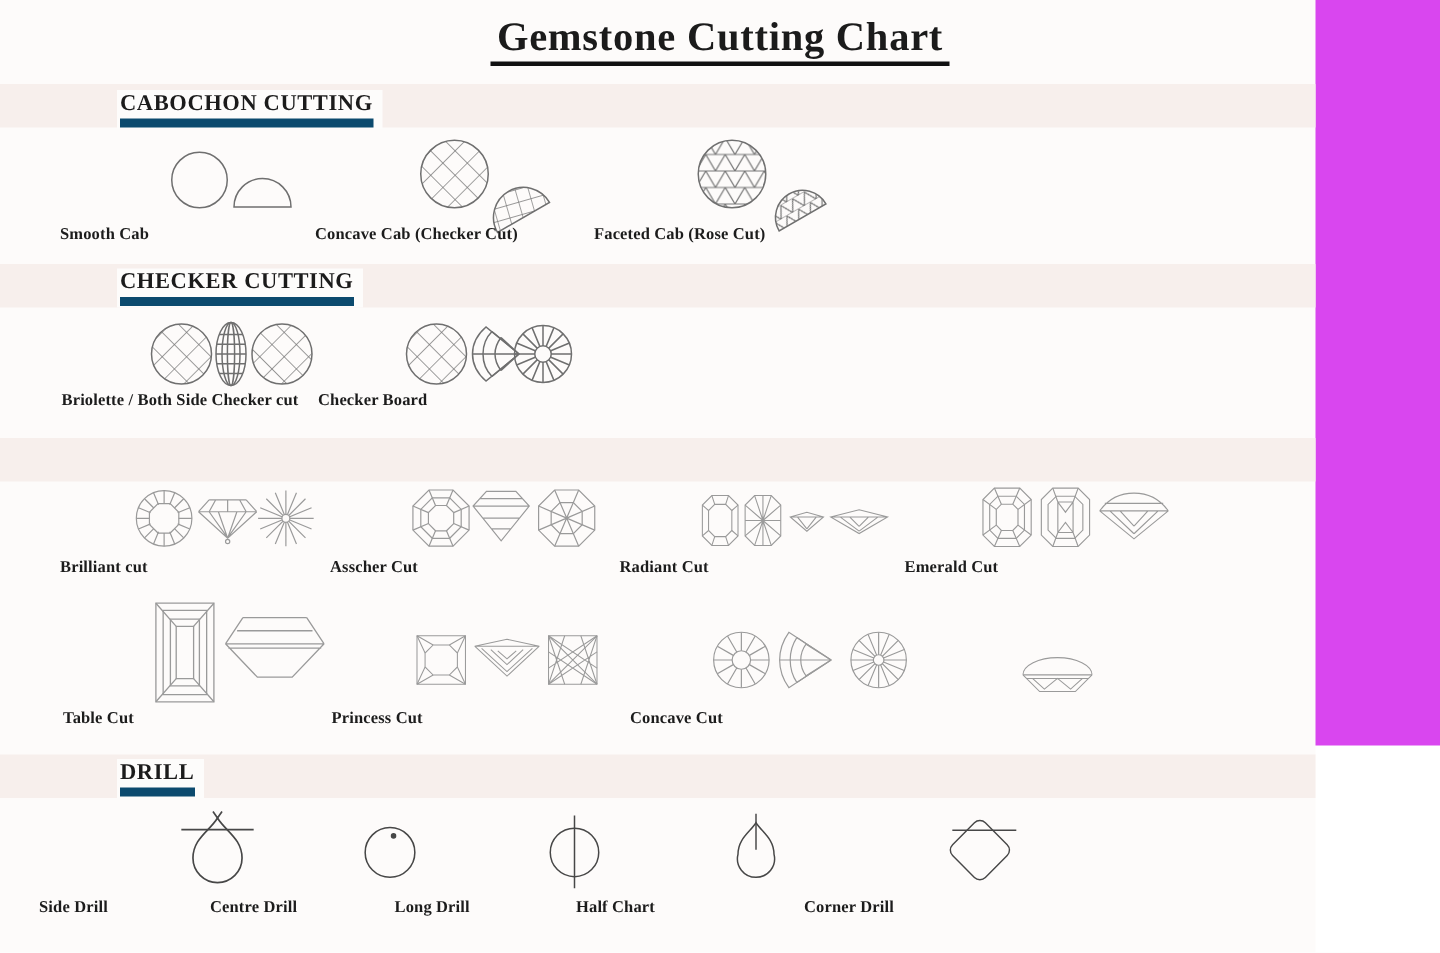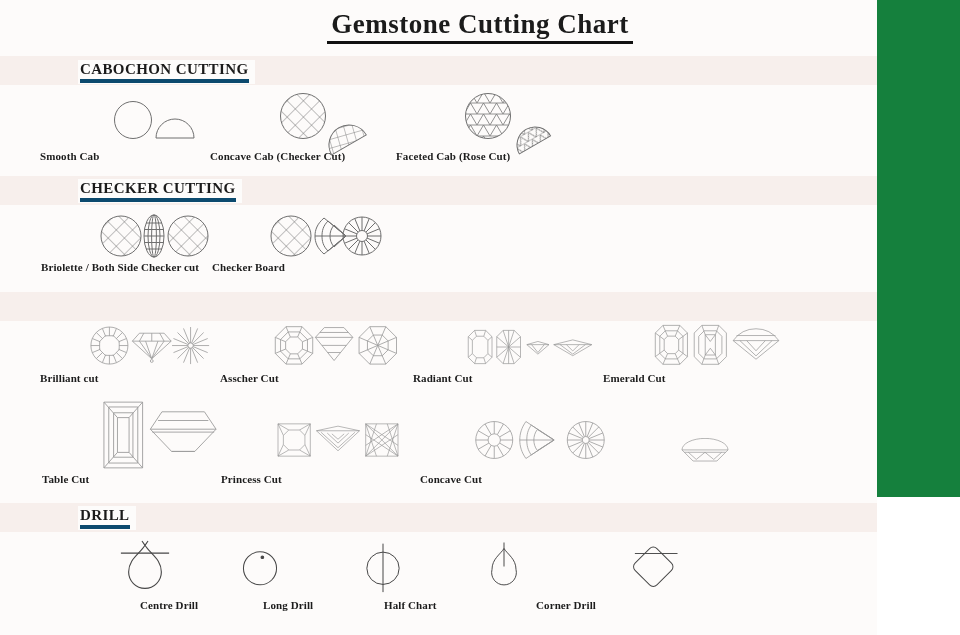--- a/index.html
+++ b/index.html
@@ -4,38 +4,38 @@
 <style>
   * { margin:0; padding:0; box-sizing:border-box; }
   html,body { width:960px; height:635px; }
   body {
     font-family:"Liberation Serif", serif;
     background:#ffffff;
     position:relative;
     overflow:hidden;
     color:#1b1b1b;
   }
-  .stage { position:absolute; left:0; top:0; width:960px; height:497px; background:#15803d; }
+  .stage { position:absolute; left:0; top:0; width:960px; height:497px; background:#d946ef; }
   .main-tint { position:absolute; left:0; top:0; width:877px; height:635px; background:#fdfbfa; }
   .band { position:absolute; left:0; width:877px; height:29px; background:#f7efec; }
   .page-title {
     position:absolute; top:9px; left:0; width:960px; text-align:center;
   }
   .page-title span {
     display:inline-block;
     font-size:27px; font-weight:bold; letter-spacing:0.5px;
     border-bottom:3px solid #111; padding:0 4px 1px 4px;
   }
   .sec-header {
     position:absolute; left:78px;
     font-size:15px; font-weight:bold; letter-spacing:0.4px;
     background:#fdfcfb; padding:1px 6px 1px 2px;
   }
   .sec-header span {
-    display:inline-block; border-bottom:4px solid #0c4a6e; padding-bottom:1px;
+    display:inline-block; border-bottom:6px solid #0c4a6e; padding-bottom:1px;
   }
   .gem { position:absolute; }
   .lbl {
     position:absolute; width:240px; text-align:left;
     font-size:11px; font-weight:bold; color:#1c1c1c; letter-spacing:0.1px;
   }
   svg { display:block; }
 </style>
 </head>
 <body>
@@ -261,20 +261,21 @@
   </div>
 
   <div class="gem" style="left:114px; top:540px">
     <svg width="62" height="52" viewBox="0 0 72 60">
       <g stroke="#474747" fill="none" stroke-width="1.3">
         <path d="M36,6 C42,16 55,22 55,37 A19,19 0 1 1 17,37 C17,22 30,16 36,6 Z"></path>
         <path d="M8,15 H64 M36,6 L32.5,1 M36,6 L39.5,1"></path>
       </g>
     </svg>
   </div>
+  <div class="lbl" style="left:26px; top:599px">Side Drill</div>
 
   <div class="gem" style="left:241px; top:547px">
     <svg width="38" height="41" viewBox="0 0 48 52">
       <g stroke="#474747" fill="none" stroke-width="1.3">
         <circle cx="24" cy="27" r="21"></circle>
         <circle cx="27" cy="13" r="1.7" fill="#474747"></circle>
       </g>
     </svg>
   </div>
   <div class="lbl" style="left:140px; top:599px">Centre Drill</div>

